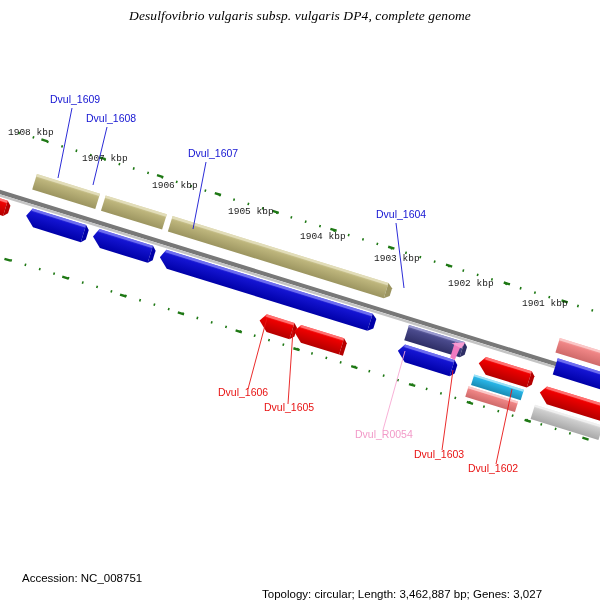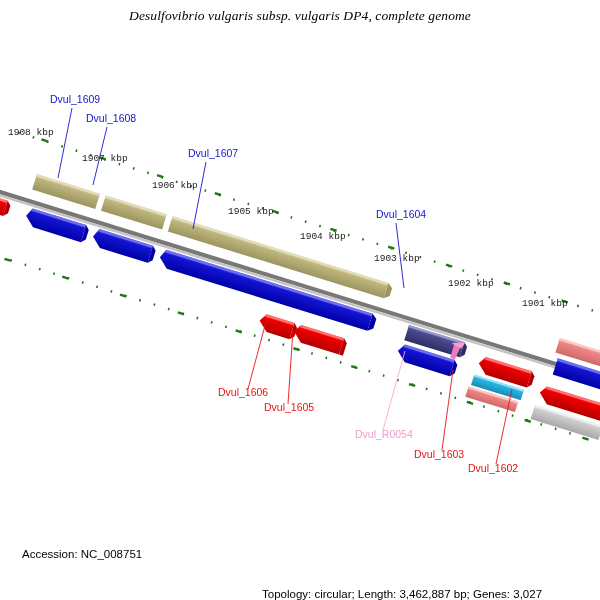--- a/index.html
+++ b/index.html
@@ -21,21 +21,21 @@
     top: 8px; left: 0; width: 600px;
     text-align: center;
     font-family: "Liberation Serif", serif;
     font-style: italic;
     font-size: 13.5px;
     color: #000000;
     letter-spacing: 0.1px;
   }
   #footer-left {
     position: absolute;
-    left: 22px; top: 548px;
+    left: 22px; top: 572px;
     font-family: "Liberation Sans", sans-serif;
     font-size: 11.5px;
     color: #000000;
   }
   #footer-right {
     position: absolute;
     left: 262px; top: 573px;
     font-family: "Liberation Sans", sans-serif;
     font-size: 11.5px;
     color: #000000;

